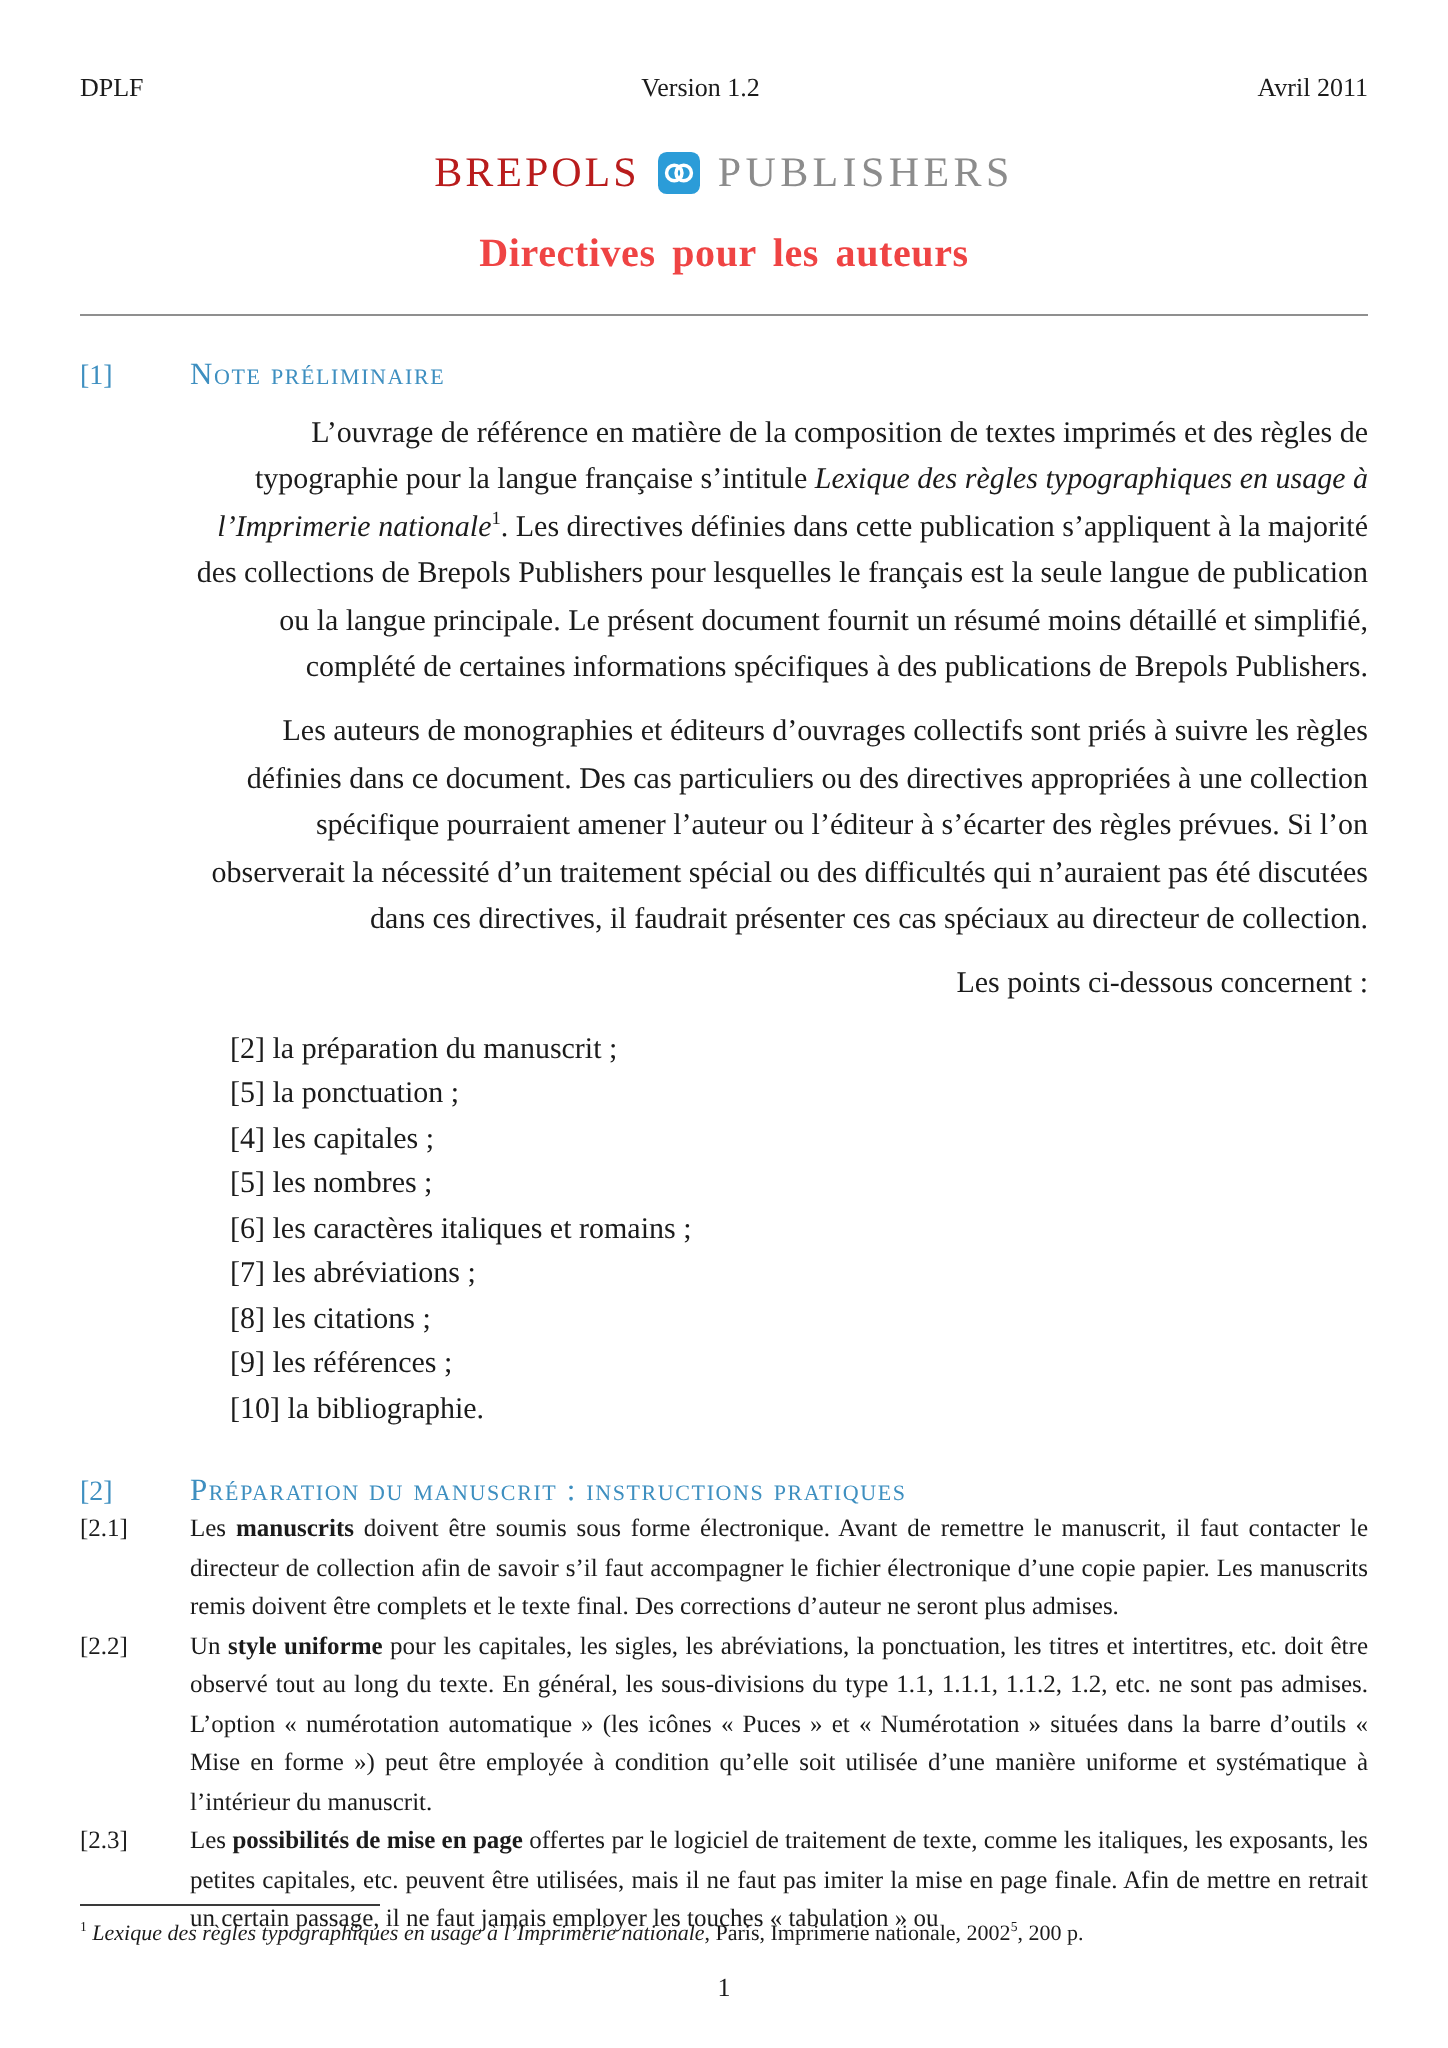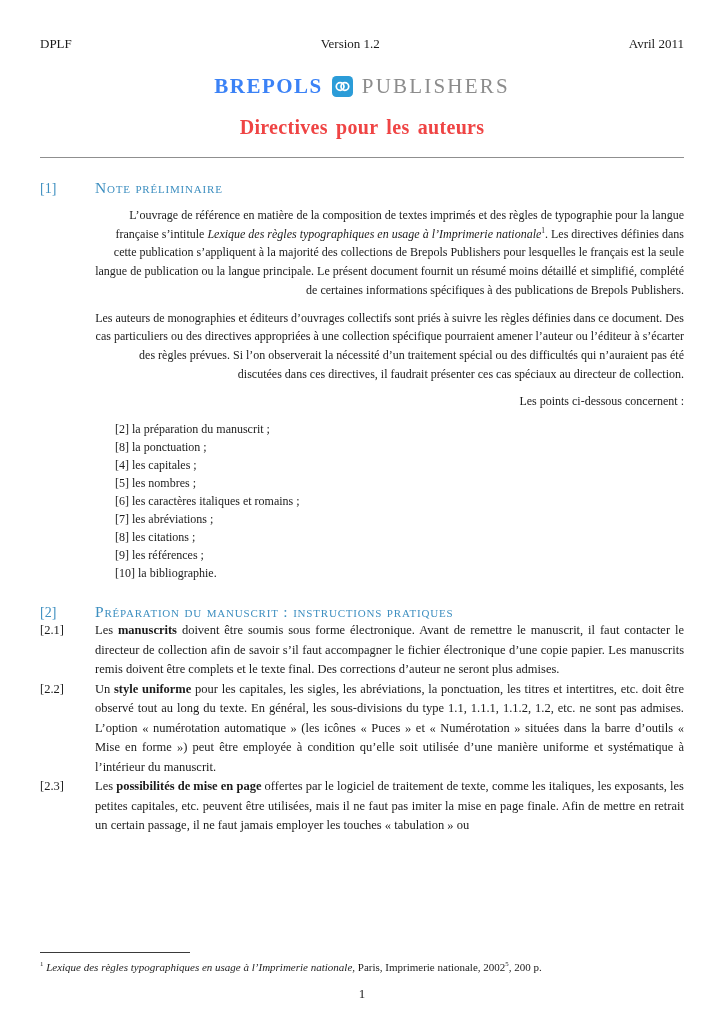--- a/index.html
+++ b/index.html
@@ -27,23 +27,23 @@
   
   .logo-row {
     display: flex;
     justify-content: center;
     align-items: center;
     gap: 9px;
     margin-top: 22px;
   }
   .logo-brepols {
     font-size: 21px;
-    font-weight: 700;
+    font-weight: 400;
     letter-spacing: 1.5px;
-    color: #3b82f6;
+    color: #b91c1c;
   }
   .logo-icon { display: inline-flex; align-items: center; }
   .logo-publishers {
     font-size: 21px;
     font-weight: 400;
     letter-spacing: 2.2px;
     color: var(--logo_gray, #8c8c8c);
   }
 
   
@@ -69,21 +69,21 @@
   .sec-num { width: 55px; flex: none; font-size: 14px; }
   .sec-title {
     font-variant: small-caps;
     font-weight: 400;
     font-size: 15.5px;
     letter-spacing: 0.8px;
   }
   .sec-body {
     margin-left: 55px;
     margin-top: 9px;
-    font-size: 12px;
+    font-size: 15px;
     line-height: 1.56;
     text-align: justify;
   }
   .sec-body p { margin-bottom: 9px; text-align: right; }
   .intro { text-align: left; margin-bottom: 1px; }
   .toc-list { margin-left: 20px; text-align: left; }
   .toc-list .toc-item { line-height: 1.5; }
 
   
   .num-items { margin-top: 0; }
@@ -141,21 +141,21 @@
     <div class="sec-head">
       <span class="sec-num">[1]</span>
       <h2 class="sec-title">Note préliminaire</h2>
     </div>
     <div class="sec-body">
       <p><span>L’ouvrage de référence en matière de la composition de textes imprimés et des règles de typographie pour la langue française s’intitule </span><span class="run-i">Lexique des règles typographiques en usage à l’Imprimerie nationale</span><sup>1</sup><span>. Les directives définies dans cette publication s’appliquent à la majorité des collections de Brepols Publishers pour lesquelles le français est la seule langue de publication ou la langue principale. Le présent document fournit un résumé moins détaillé et simplifié, complété de certaines informations spécifiques à des publications de Brepols Publishers.</span></p>
       <p>Les auteurs de monographies et éditeurs d’ouvrages collectifs sont priés à suivre les règles définies dans ce document. Des cas particuliers ou des directives appropriées à une collection spécifique pourraient amener l’auteur ou l’éditeur à s’écarter des règles prévues. Si l’on observerait la nécessité d’un traitement spécial ou des difficultés qui n’auraient pas été discutées dans ces directives, il faudrait présenter ces cas spéciaux au directeur de collection.</p>
       <p class="intro">Les points ci-dessous concernent :</p>
       <div class="toc-list">
         <div class="toc-item">[2] la préparation du manuscrit ;</div>
-        <div class="toc-item">[8] la ponctuation ;</div>
+        <div class="toc-item">[5] la ponctuation ;</div>
         <div class="toc-item">[4] les capitales ;</div>
         <div class="toc-item">[5] les nombres ;</div>
         <div class="toc-item">[6] les caractères italiques et romains ;</div>
         <div class="toc-item">[7] les abréviations ;</div>
         <div class="toc-item">[8] les citations ;</div>
         <div class="toc-item">[9] les références ;</div>
         <div class="toc-item">[10] la bibliographie.</div>
       </div>
     </div>
   </section>

